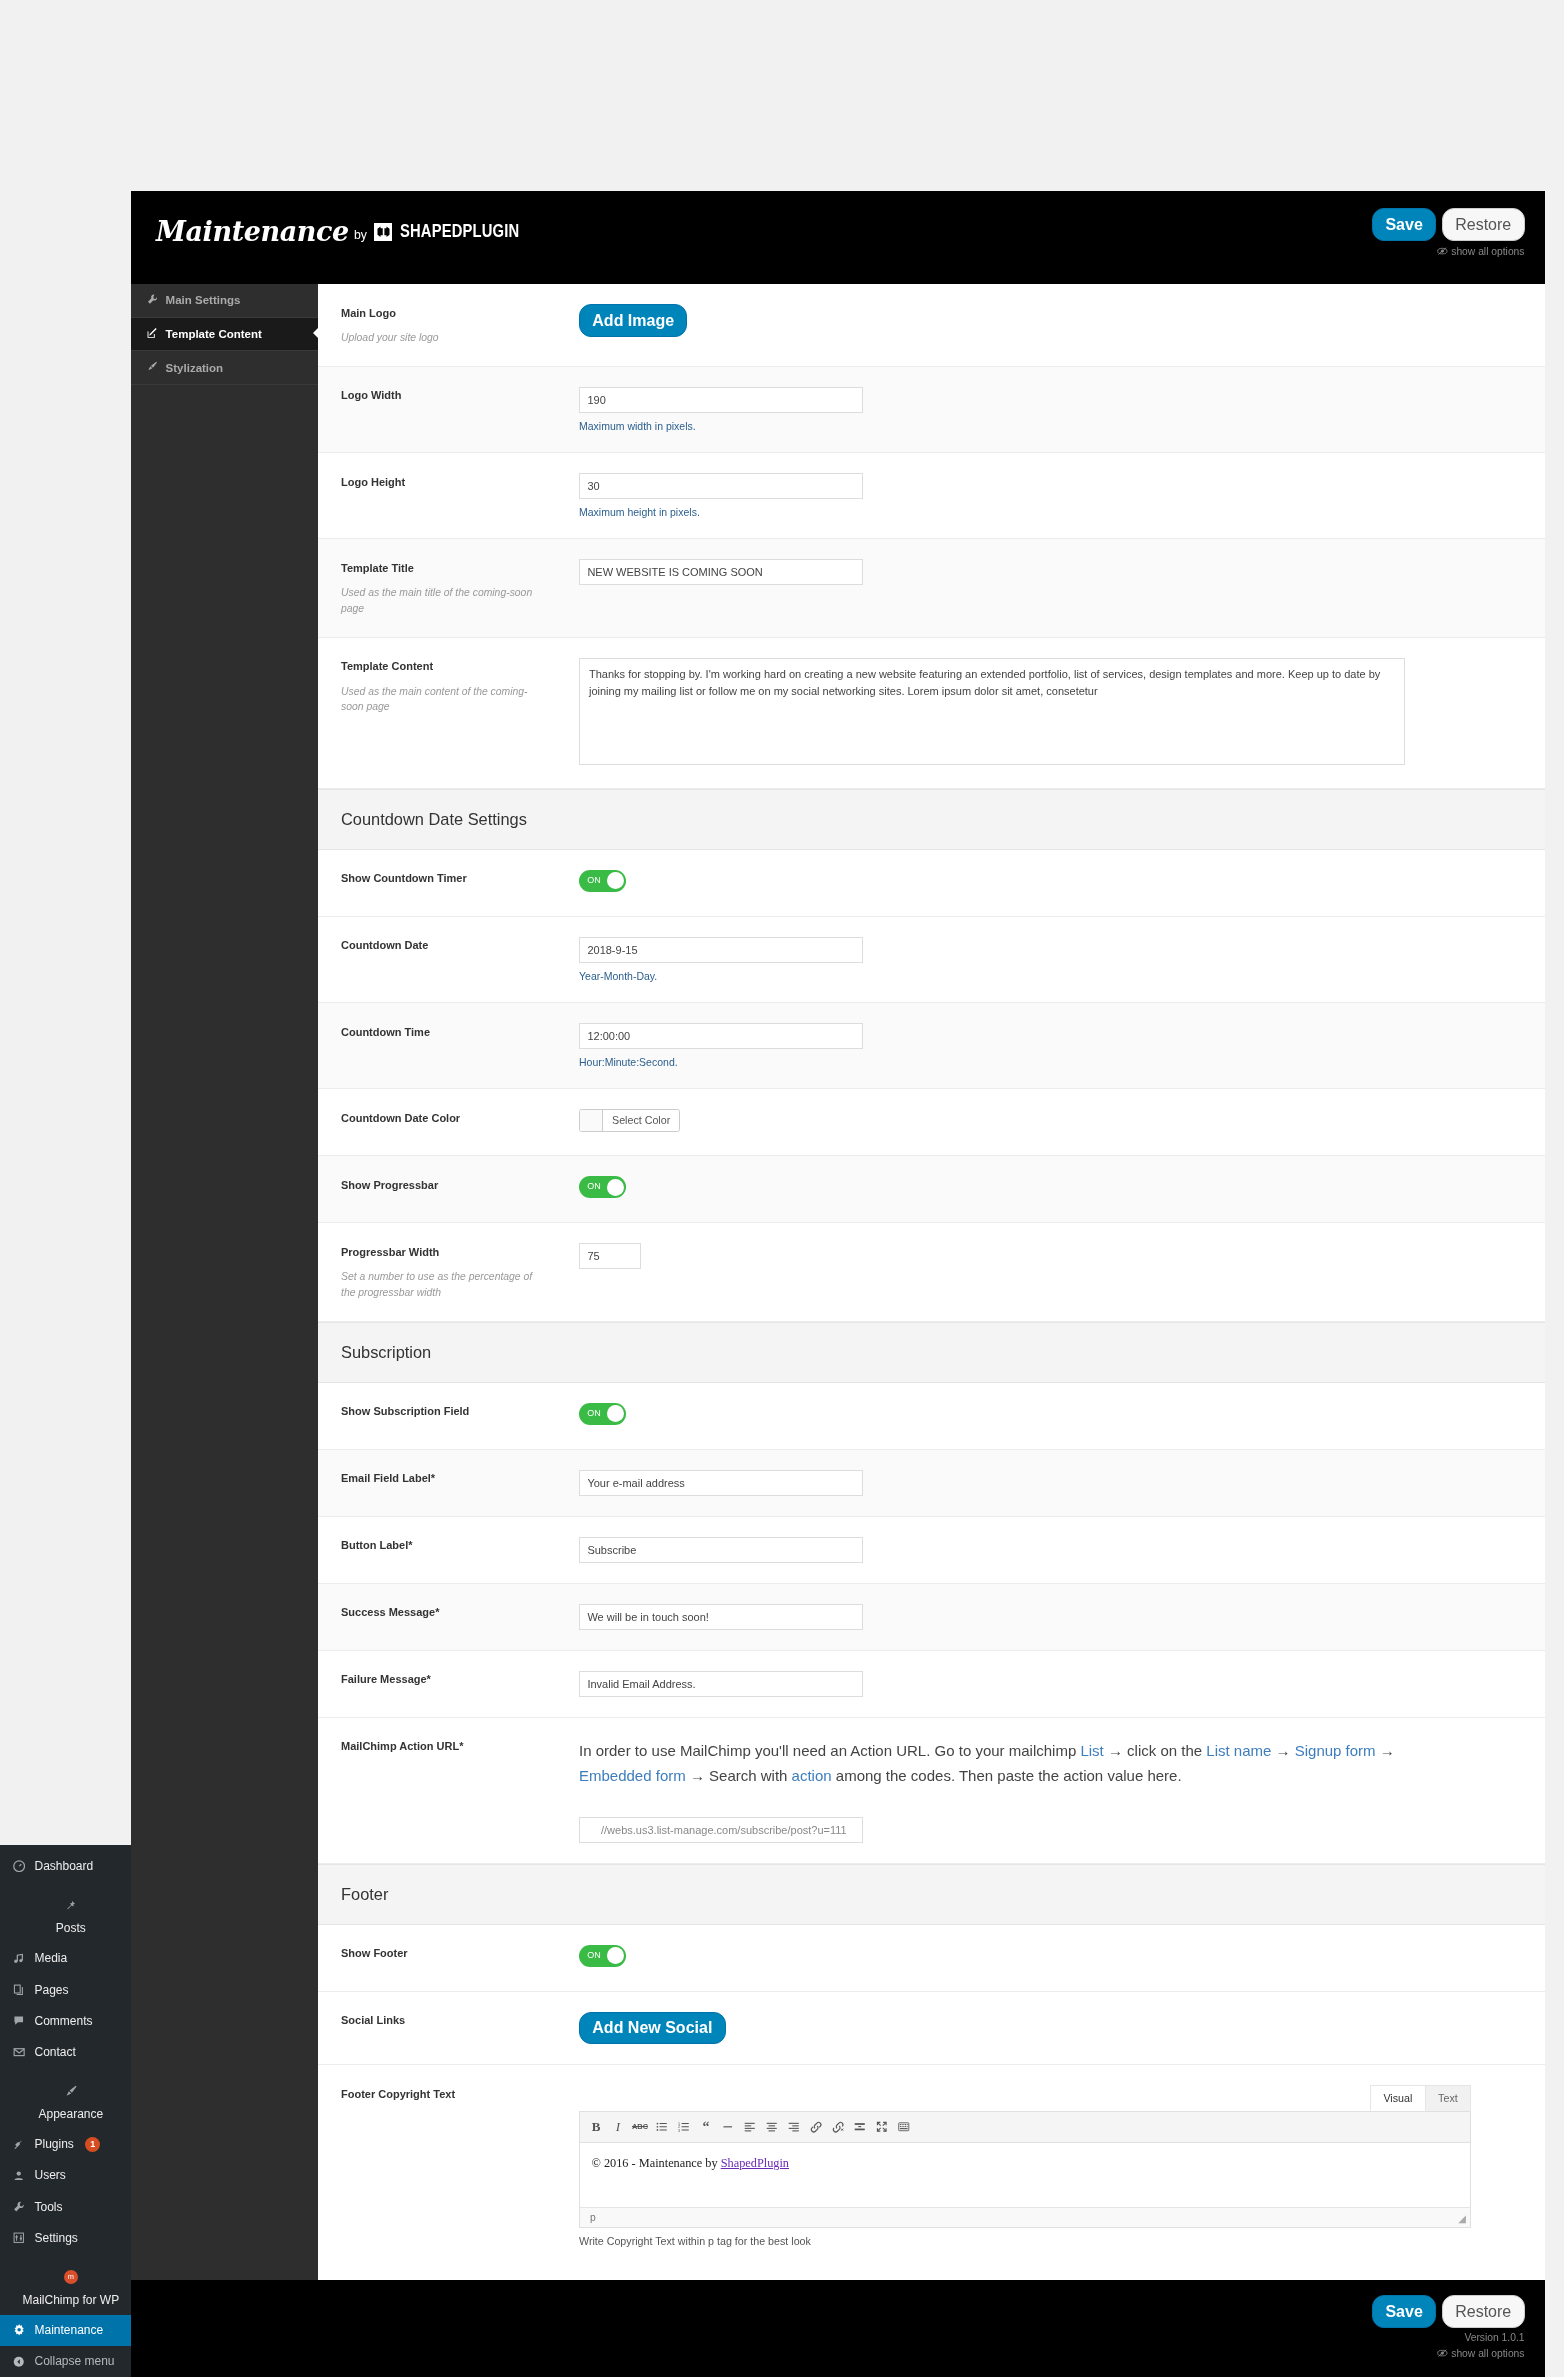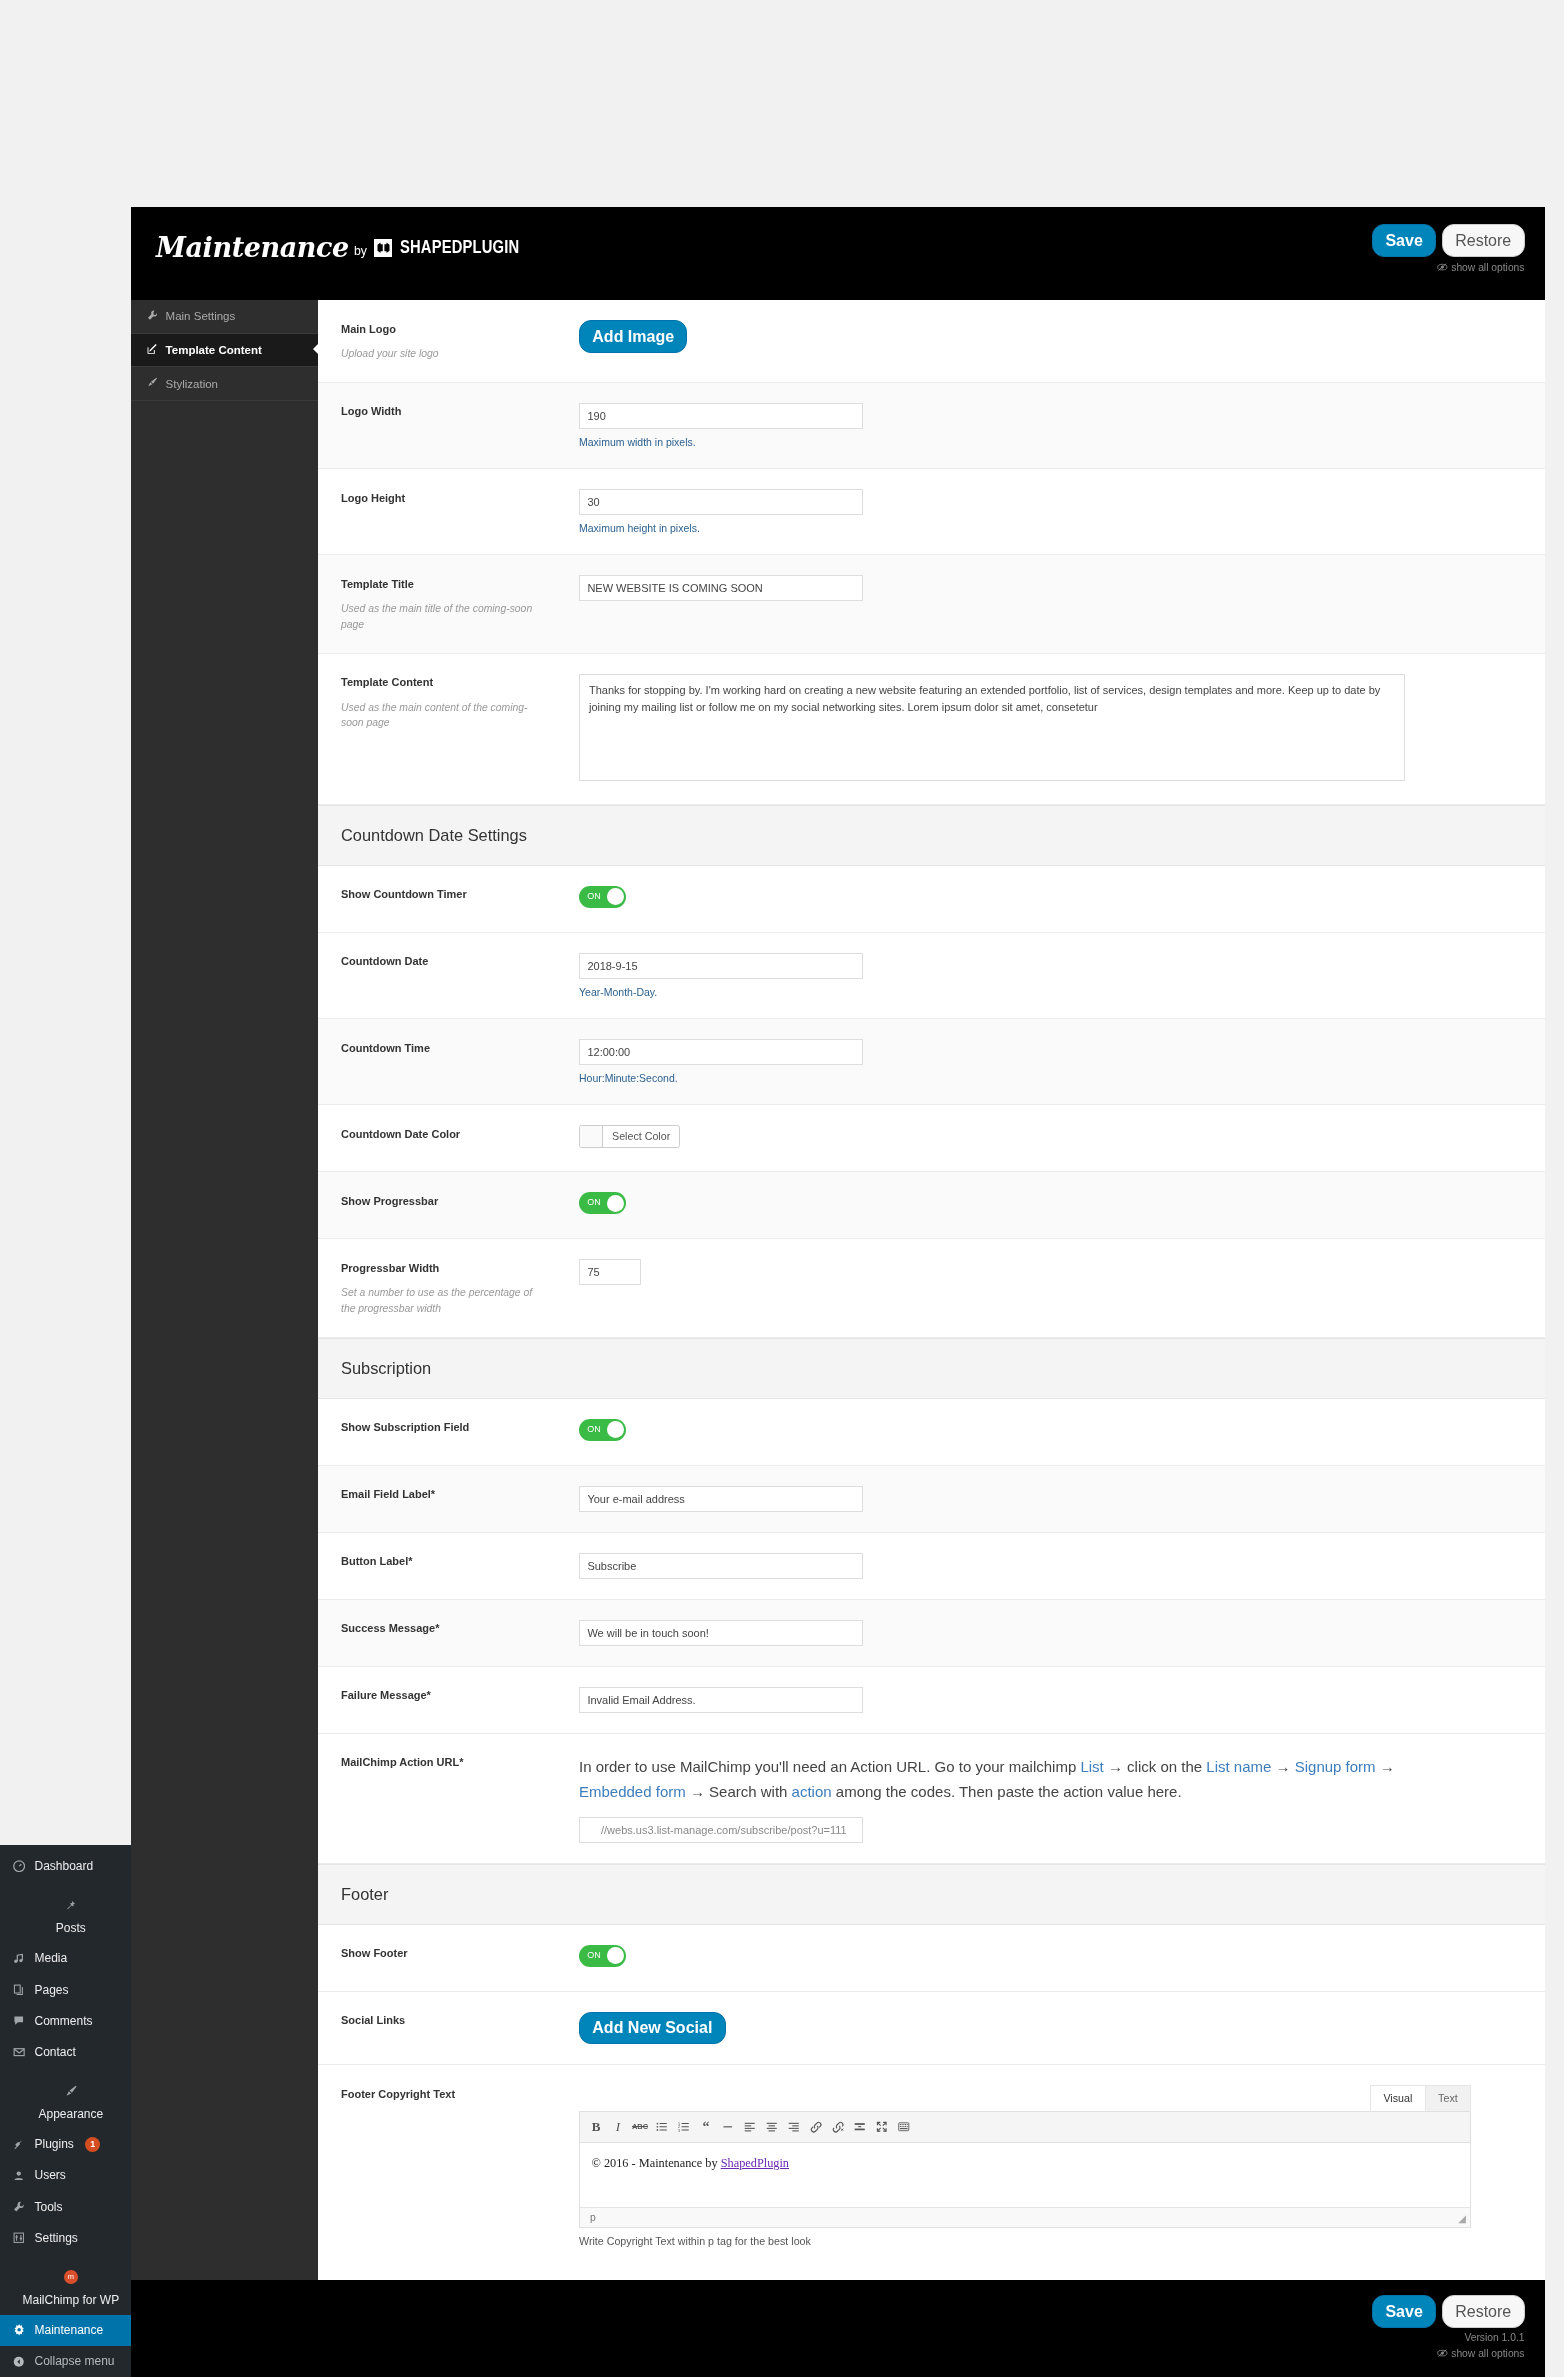--- a/index.html
+++ b/index.html
@@ -121,21 +121,21 @@
   .opt-body { display:flex; background:#fff; min-height:8.2px; }
   .opt-nav {
     width:187px; flex:0 0 187px;
     background:#2e2e2e;
   }
   .nav-item {
     display:flex; align-items:center; gap:6.6px;
     padding:10px 0 10px 15px;
     font-size:11.5px; color:#aaa;
     border-bottom:0.8px solid #3a3a3a;
-    cursor:pointer; position:relative;
+    cursor:pointer; position:relative;font-weight:bold;
   }
   .nav-item.active {
     background:#1a1a1a; color:#fff; font-weight:700;
   }
   .nav-item.active:after {
     content:""; position:absolute; right:0; top:50%;
     margin-top:-5.8px; border:5.8px solid transparent;
     border-right-color:#fff;
   }
   .nav-ico { width:13px; text-align:center; font-size:10.7px; }
@@ -638,21 +638,21 @@
               <input class="txt w-md" value="Invalid Email Address." style="">
             </div>
           </div>
 
           <div class="field">
             <div class="f-label">
               <div class="f-title">MailChimp Action URL*</div>
             </div>
             <div class="f-ctl">
               <div class="helper-para"><span>In order to use MailChimp you'll need an Action URL. Go to your mailchimp </span><a href="#">List</a><span> → click on the </span><a href="#">List name</a><span> → </span><a href="#">Signup form</a><span> → </span><a href="#">Embedded form</a><span> → Search with </span><a href="#">action</a><span> among the codes. Then paste the action value here.</span></div>
-              <input class="txt w-md" style="margin-top: 12px; color: rgb(136, 136, 136); padding-left: 21px;" value="//webs.us3.list-manage.com/subscribe/post?u=111">
+              <input class="txt w-md" style="margin-top: 28px; color: rgb(136, 136, 136); padding-left: 21px;" value="//webs.us3.list-manage.com/subscribe/post?u=111">
             </div>
           </div>
 
           <div class="sec-head">Footer</div>
 
           <div class="field">
             <div class="f-label">
               <div class="f-title">Show Footer</div>
             </div>
             <div class="f-ctl">

